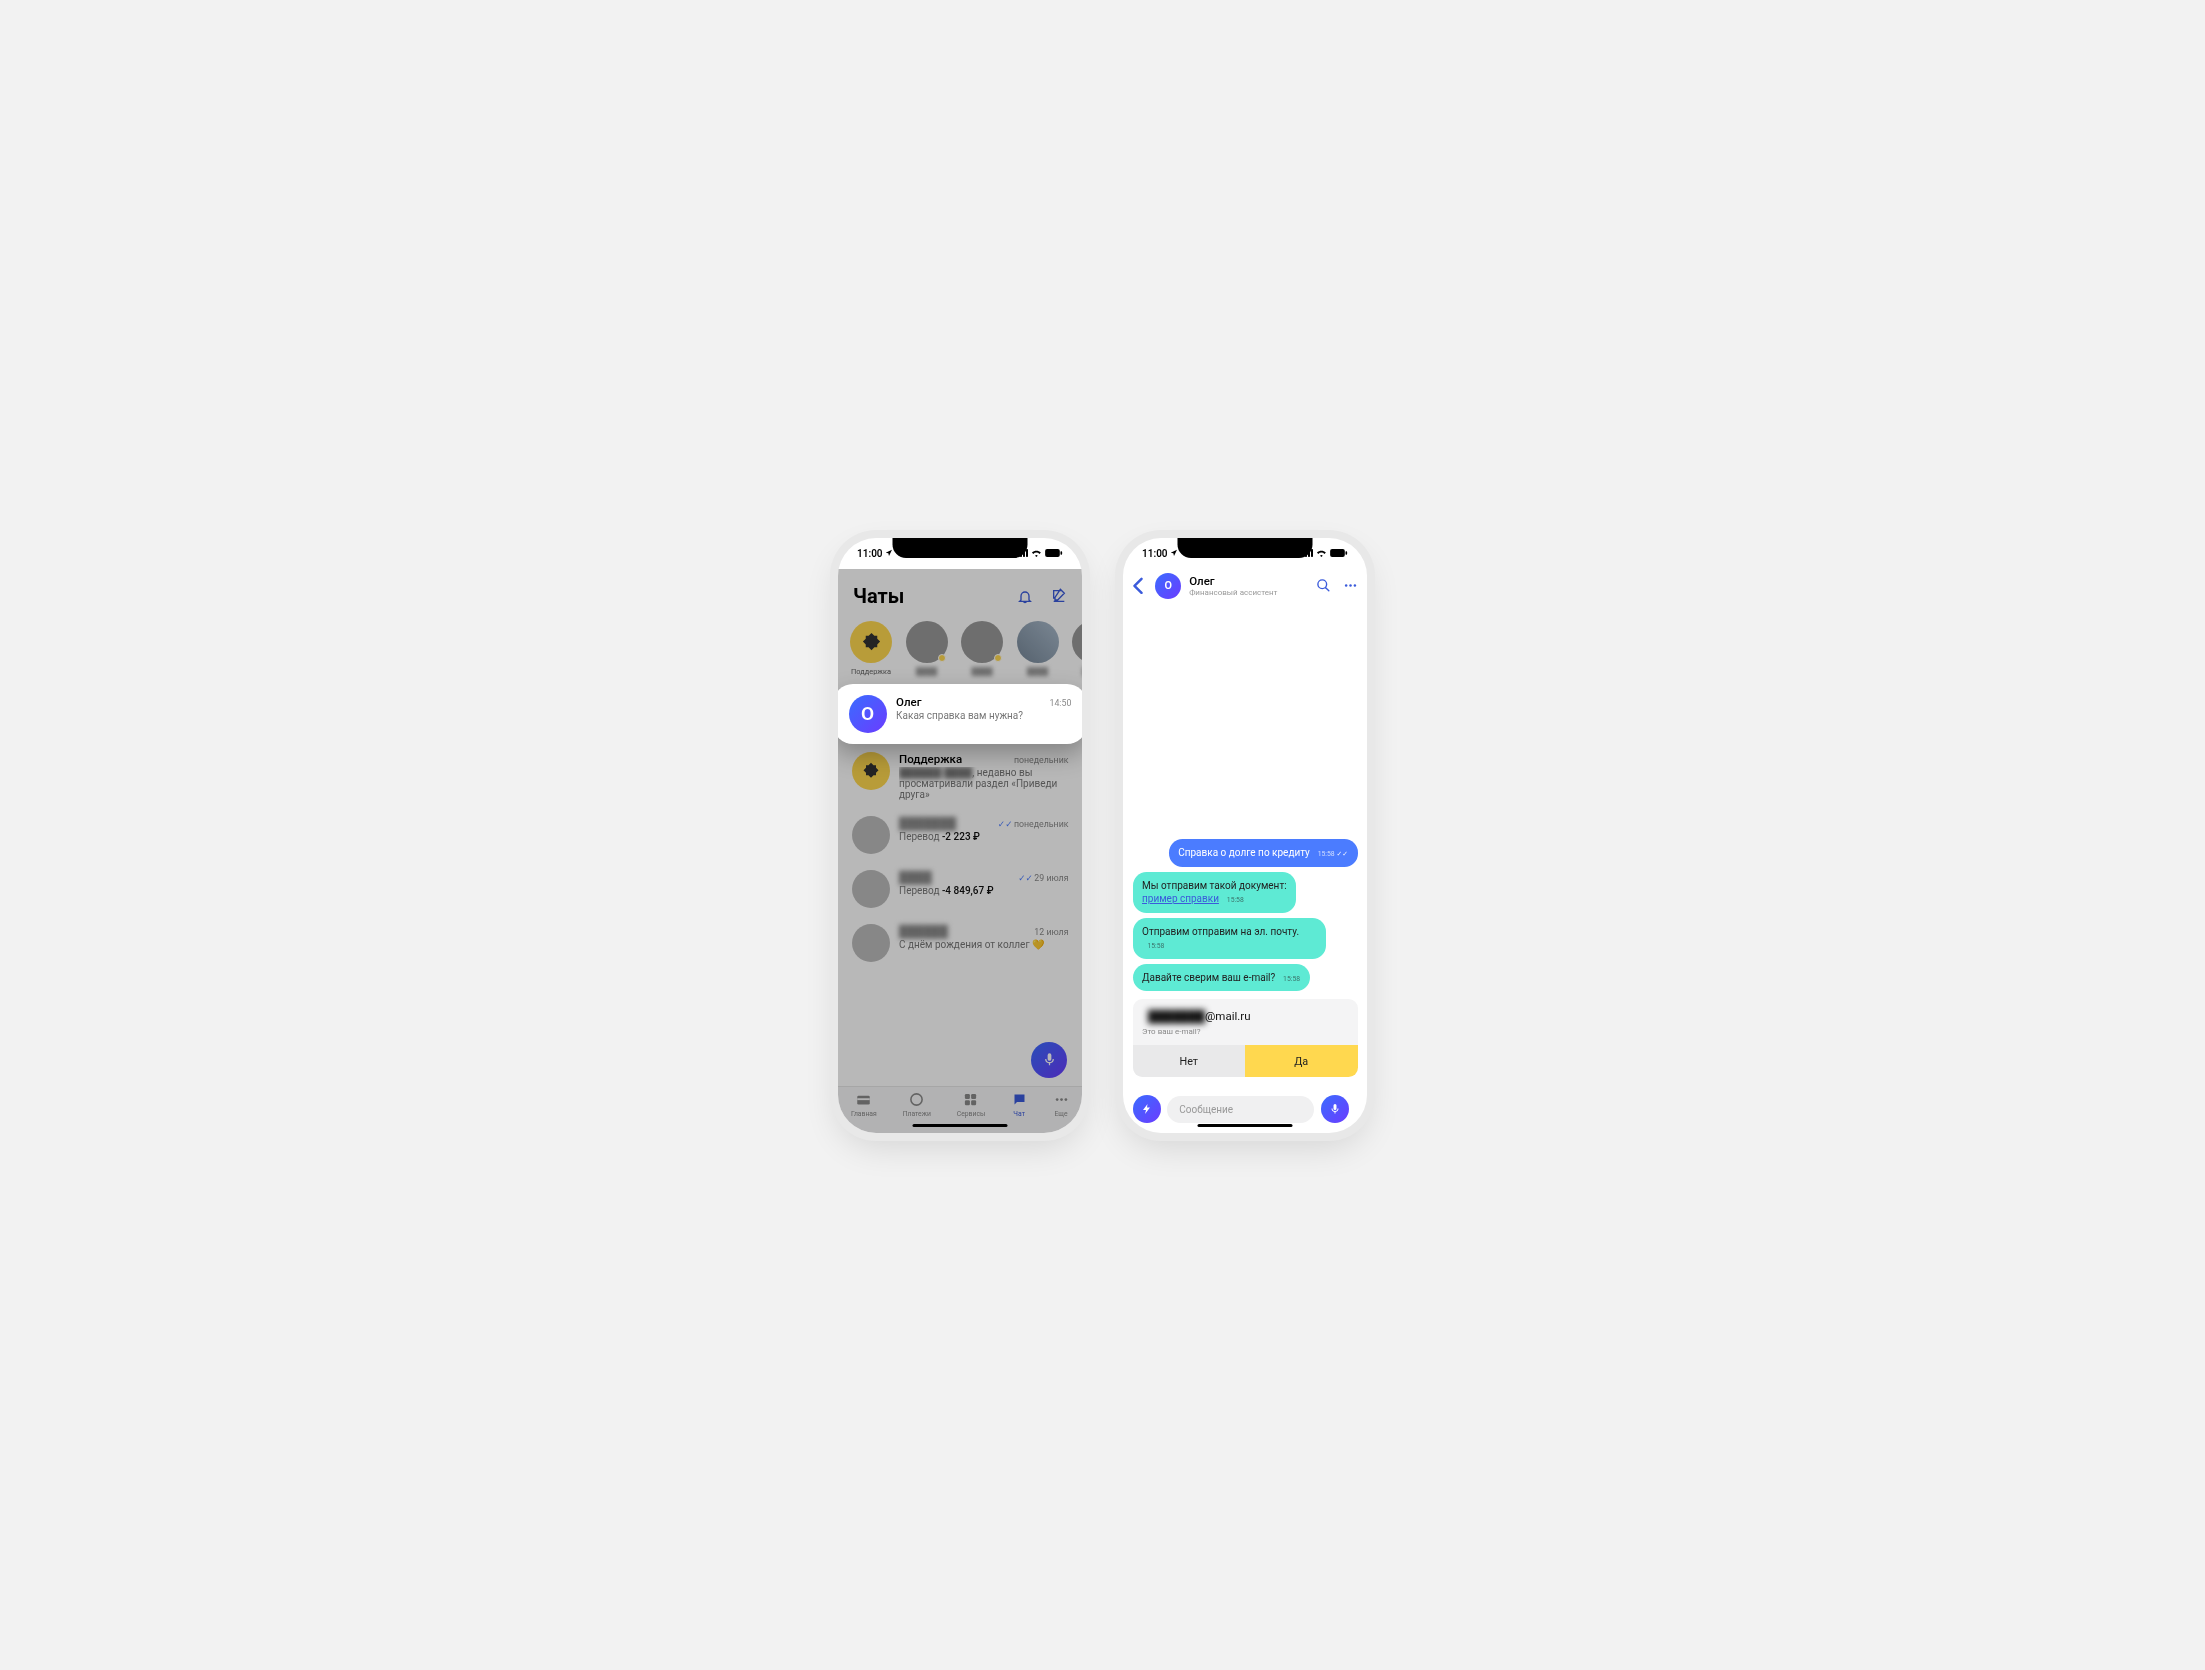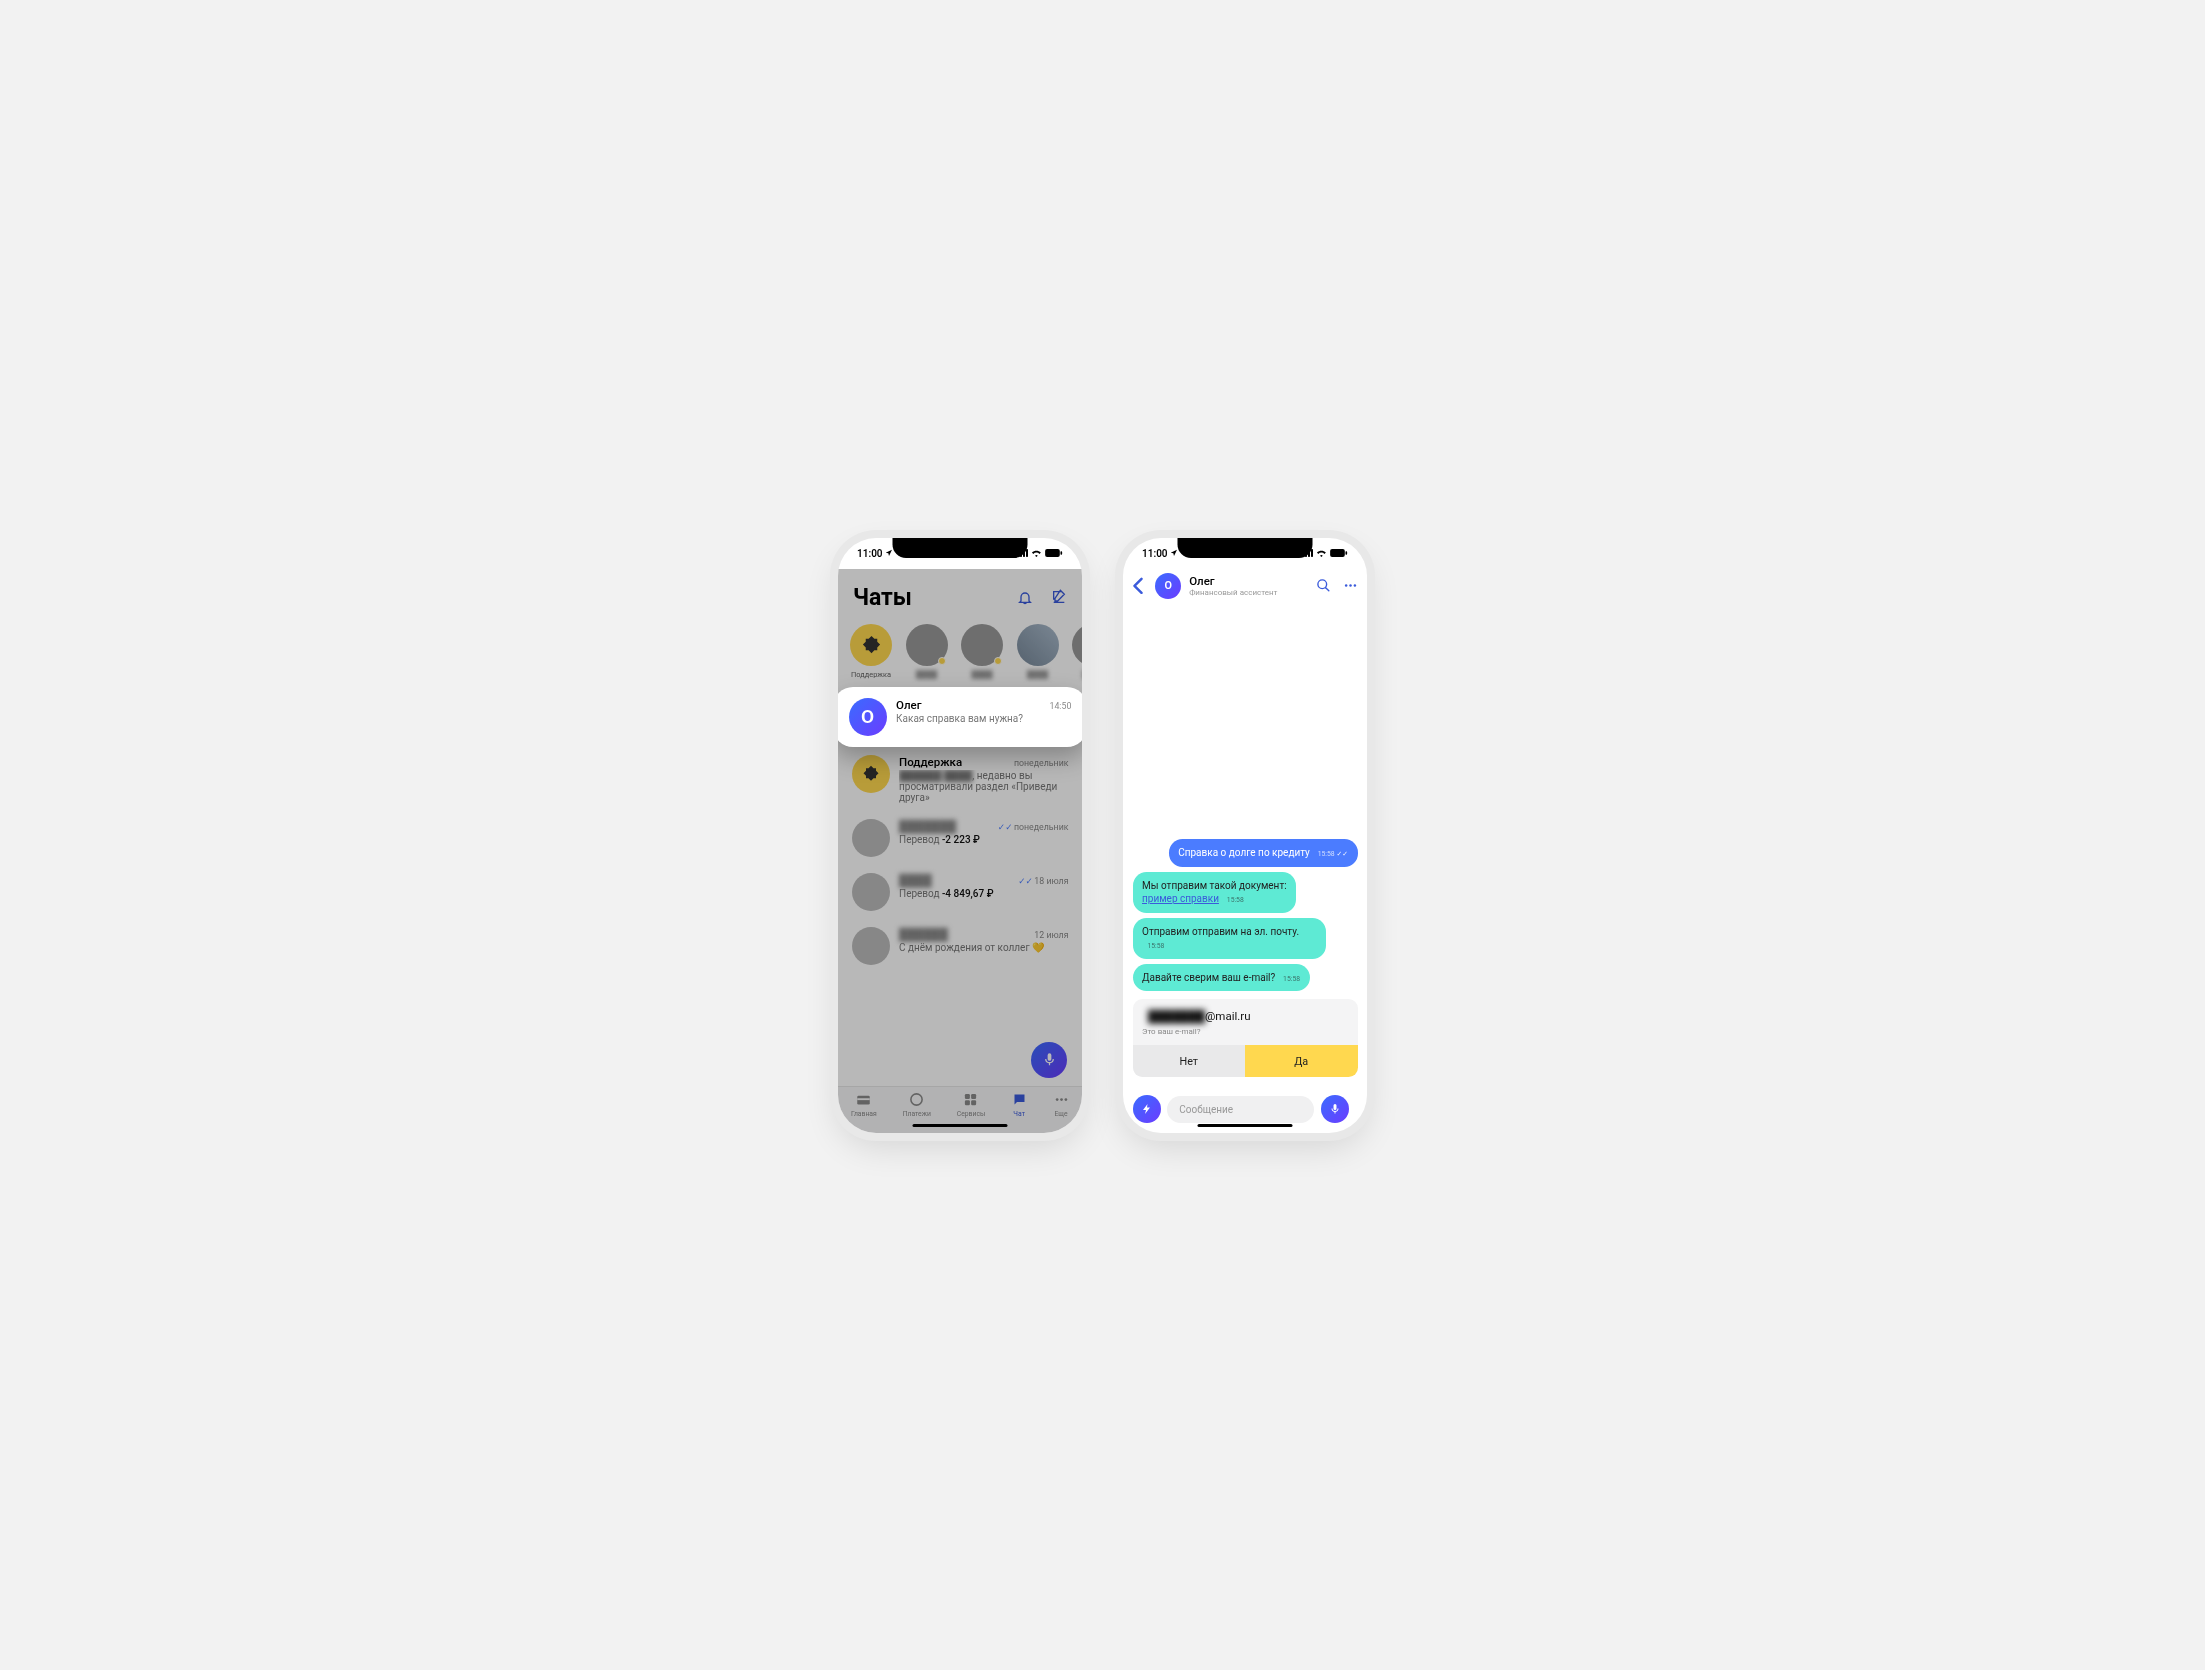--- a/index.html
+++ b/index.html
@@ -69,21 +69,21 @@
     background: rgba(0,0,0,0.28);
     pointer-events: none;
     z-index: 20;
   }
   .chats-header {
     display: flex;
     justify-content: space-between;
     align-items: center;
     padding: 15px 15px 6.8px 15px;
   }
-  .chats-title { font-size: 23px; font-weight: 700; }
+  .chats-title { font-size: 20px; font-weight: 700; }
   .header-actions { display: flex; gap: 17.6px; }
   .icon-btn { color: #3b5bdb; display: flex; align-items: center; justify-content: center; }
   .stories { display: flex; gap: 13.5px; padding: 6.8px 12px 8px 12px; overflow: hidden; }
   .story { display: flex; flex-direction: column; align-items: center; width: 50px; font-size: 8px; color: #666; }
   .story-avatar {
     width: 42px; height: 42px; border-radius: 50%;
     background: #999;
     margin-bottom: 4px;
     position: relative;
   }
@@ -347,21 +347,21 @@
           </div>
           <div class="chat-preview"><span>Перевод</span> <span class="amount">-2 223 ₽</span></div>
         </div>
       </div>
 
       <div class="chat-item">
         <div class="chat-avatar"></div>
         <div class="chat-body">
           <div class="chat-top">
             <span class="chat-name blurred">████</span>
-            <span class="chat-time"><span class="dbl-check">✓✓</span><span>18 июля</span></span>
+            <span class="chat-time"><span class="dbl-check">✓✓</span><span>29 июля</span></span>
           </div>
           <div class="chat-preview"><span>Перевод</span> <span class="amount">-4 849,67 ₽</span></div>
         </div>
       </div>
 
       <div class="chat-item">
         <div class="chat-avatar"></div>
         <div class="chat-body">
           <div class="chat-top">
             <span class="chat-name blurred">██████</span>

